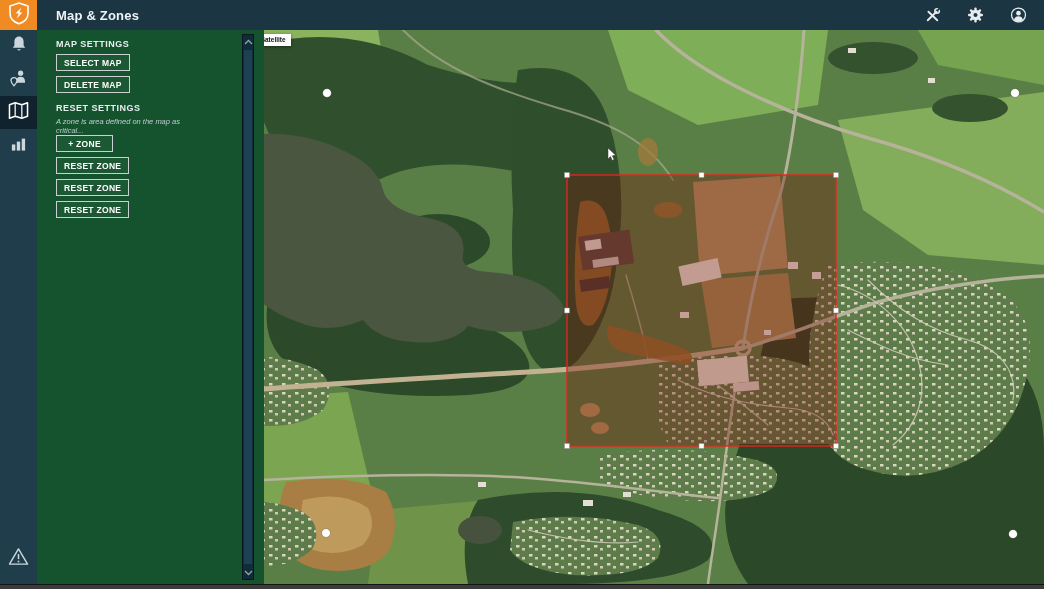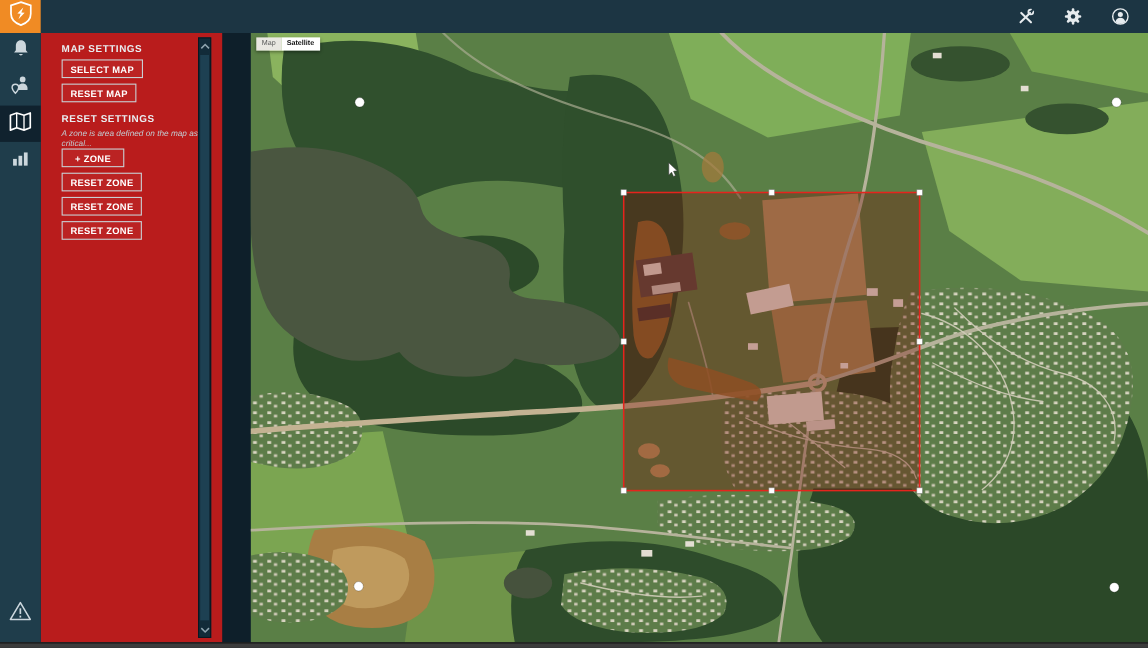--- a/index.html
+++ b/index.html
@@ -28,22 +28,22 @@
 
   
   .rail { position:absolute; left:0; top:30px; width:37px; height:554px;
           background:#1f3d4b; z-index:5; }
   .rail-item { width:37px; height:33px; display:flex; align-items:center; justify-content:center; }
   .rail-item.active { background:#10222e; }
   .rail-bottom { position:absolute; left:0; bottom:14px; width:37px;
                  display:flex; justify-content:center; }
 
   
-  .sidebar { position:absolute; left:37px; top:30px; width:165px; height:554px;
-             background:#b91c1c; z-index:4; }
+  .sidebar { position:absolute; left:37px; top:30px; width:227px; height:554px;
+             background:#14532d; z-index:4; }
   .sb-heading { position:absolute; left:19px; color:#e9eef1; font-size:9px; font-weight:bold;
                 letter-spacing:.5px; }
   .sb-desc { position:absolute; left:19px; width:140px; color:#c2ccd2; font-size:7.5px;
              font-style:italic; }
   .sb-btn { position:absolute; left:19px; min-width:57px; height:17px; padding:0 7px;
             background:rgba(255,255,255,0.03); border:1px solid #c9cfd3; color:#ffffff;
             font-family:inherit; font-size:8.5px; font-weight:bold; letter-spacing:.3px;
             cursor:pointer; }
   .scrollbar { position:absolute; right:10px; top:4px; bottom:4px; width:12px;
                background:#122b39; border:1px solid #0a1822; }
@@ -73,20 +73,21 @@
 
   <header class="topbar">
     <div class="logo">
       <span>
         <svg width="20" height="23" viewBox="0 0 20 23">
           <path d="M10,1 L19,4 V11.5 C19,17 14.5,20.3 10,21.8 C5.5,20.3 1,17 1,11.5 V4 Z" fill="none" stroke="#fff" stroke-width="1.6"></path>
           <path d="M12.2,5.8 L6.8,11.2 L9.8,11.4 L7.8,16.4 L13.4,10.6 L10.4,10.4 Z" fill="#fff"></path>
         </svg>
       </span>
     </div>
+    <h1 class="page-title">Map &amp; Zones</h1>
 
 
 
     <div class="topbar-icons">
       <span class="tb-icon">
         <svg width="17" height="17" viewBox="0 0 20 20">
           <g stroke="#e6ebee" stroke-width="2.2" stroke-linecap="round" fill="none">
             <path d="M5.2,5.6 L15.6,15.6"></path>
             <path d="M14.6,5.6 L4.4,15.6"></path>
           </g>
@@ -169,21 +170,21 @@
             <rect x="10.2" y="14.4" width="1.6" height="1.8" fill="#ccd7dd"></rect>
           </svg>
         </span>
       </div>
     </div>
   </nav>
 
   <aside class="sidebar">
     <div class="sb-heading" style="top:9px">MAP SETTINGS</div>
     <button class="sb-btn" style="top:24px">SELECT MAP</button>
-    <button class="sb-btn" style="top:46px">RESET MAP</button>
+    <button class="sb-btn" style="top:46px">DELETE MAP</button>
 
     <div class="sb-heading" style="top:73px">RESET SETTINGS</div>
     <div class="sb-desc" style="top:87px">A zone is area defined on the map as critical...</div>
     <button class="sb-btn" style="top:105px">+ ZONE</button>
     <button class="sb-btn" style="top:127px">RESET ZONE</button>
     <button class="sb-btn" style="top:149px">RESET ZONE</button>
     <button class="sb-btn" style="top:171px">RESET ZONE</button>
 
     <div class="scrollbar">
       <div class="scroll-up">

